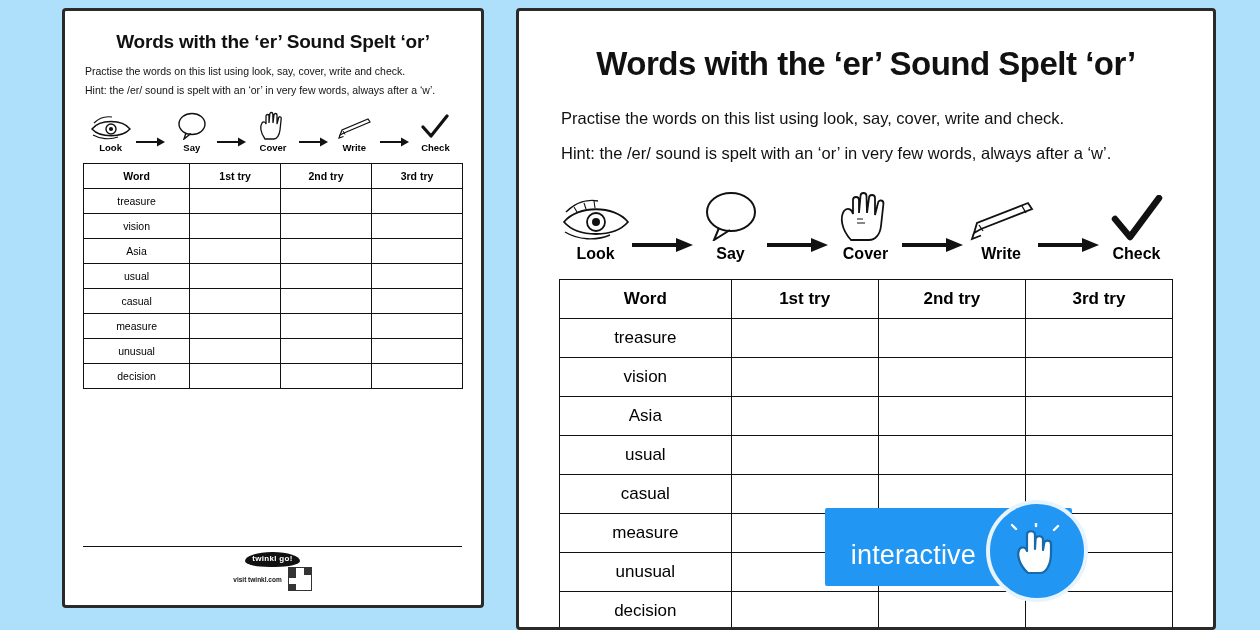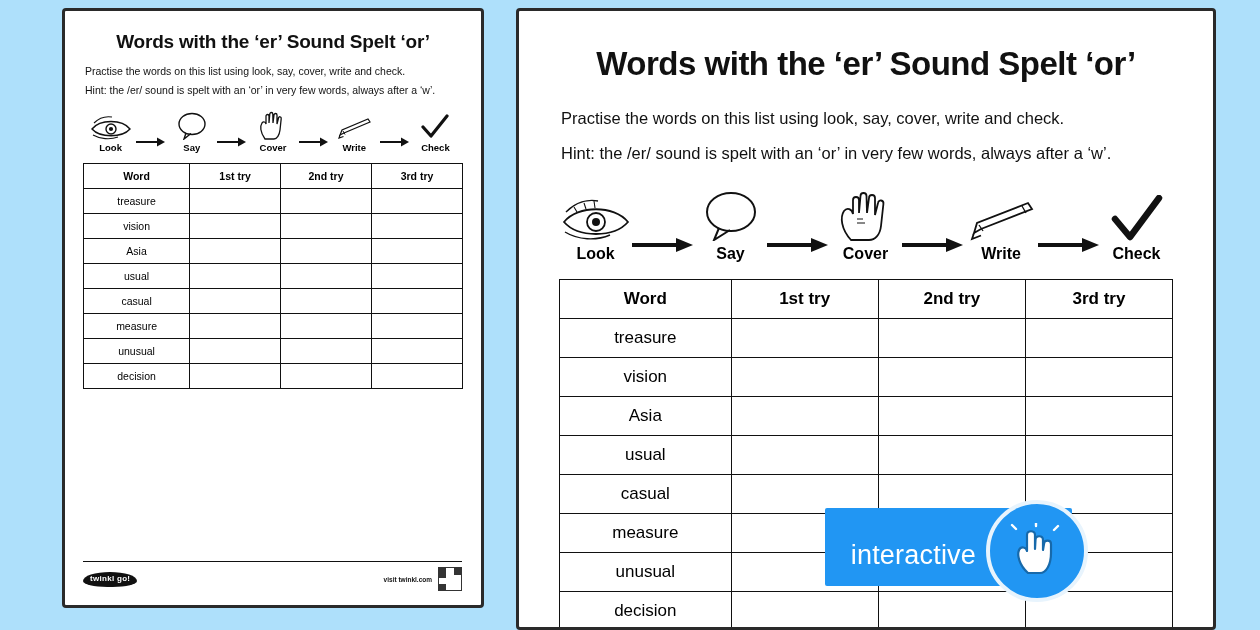--- a/index.html
+++ b/index.html
@@ -90,20 +90,21 @@
   .sheet-small .footer {
     position: absolute;
     left: 18px;
     right: 19px;
     bottom: 14px;
     border-top: 1.5px solid #111;
     padding-top: 5px;
     display: flex;
     align-items: center;
     justify-content: space-between;
+    flex-direction: column;
   }
   .logo-blob {
     background: #111;
     color: #fff;
     font-size: 8px;
     font-weight: bold;
     border-radius: 50% 50% 45% 45% / 60% 60% 40% 40%;
     padding: 3px 7px 4px 7px;
     letter-spacing: 0.3px;
     line-height: 1;

